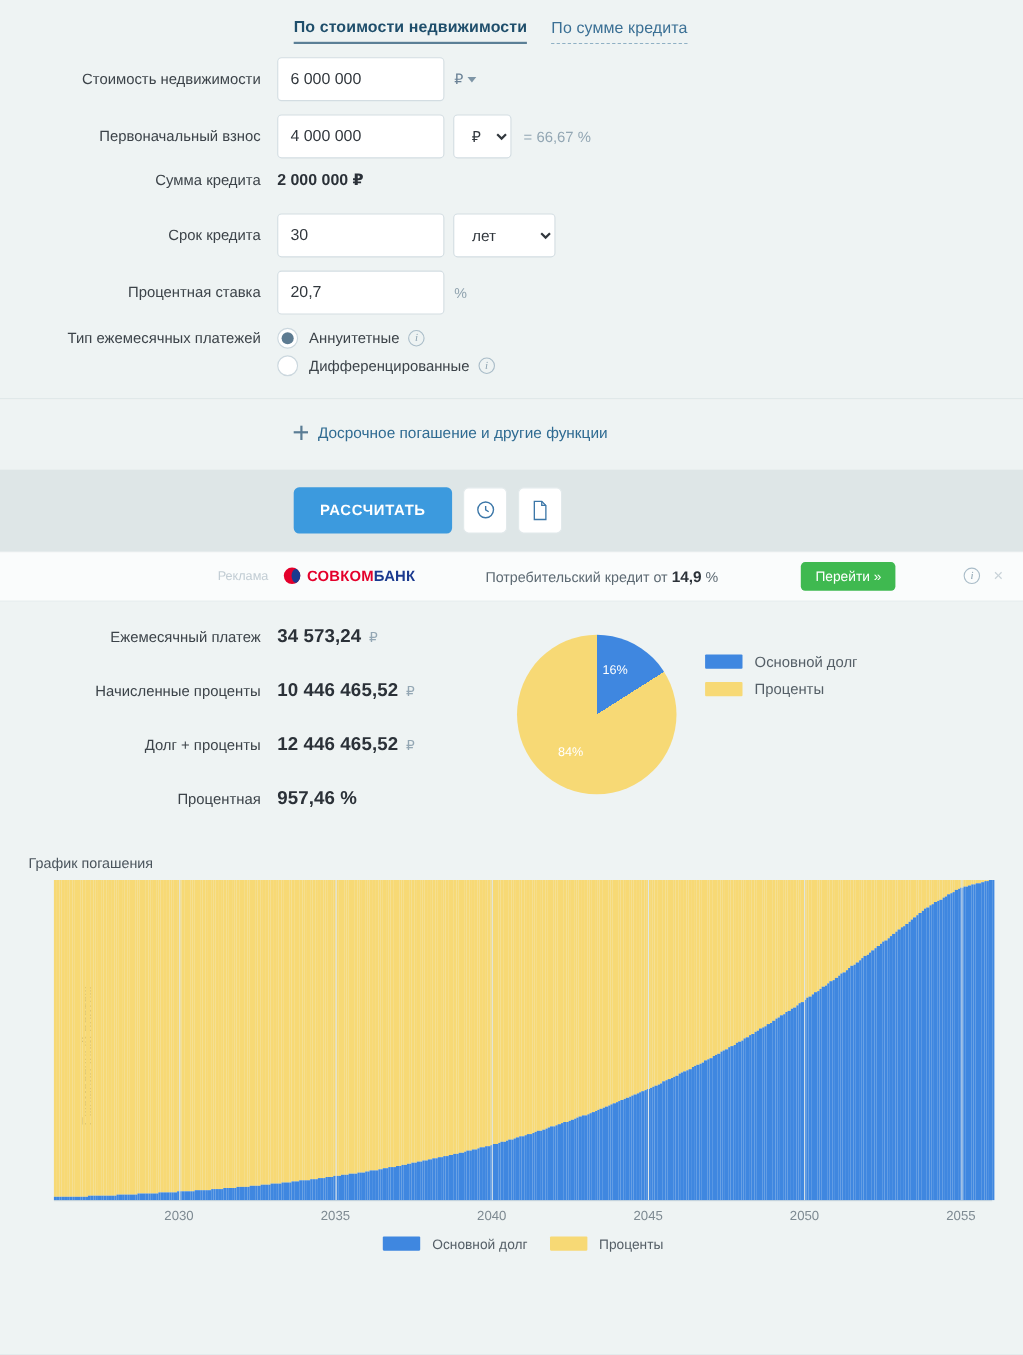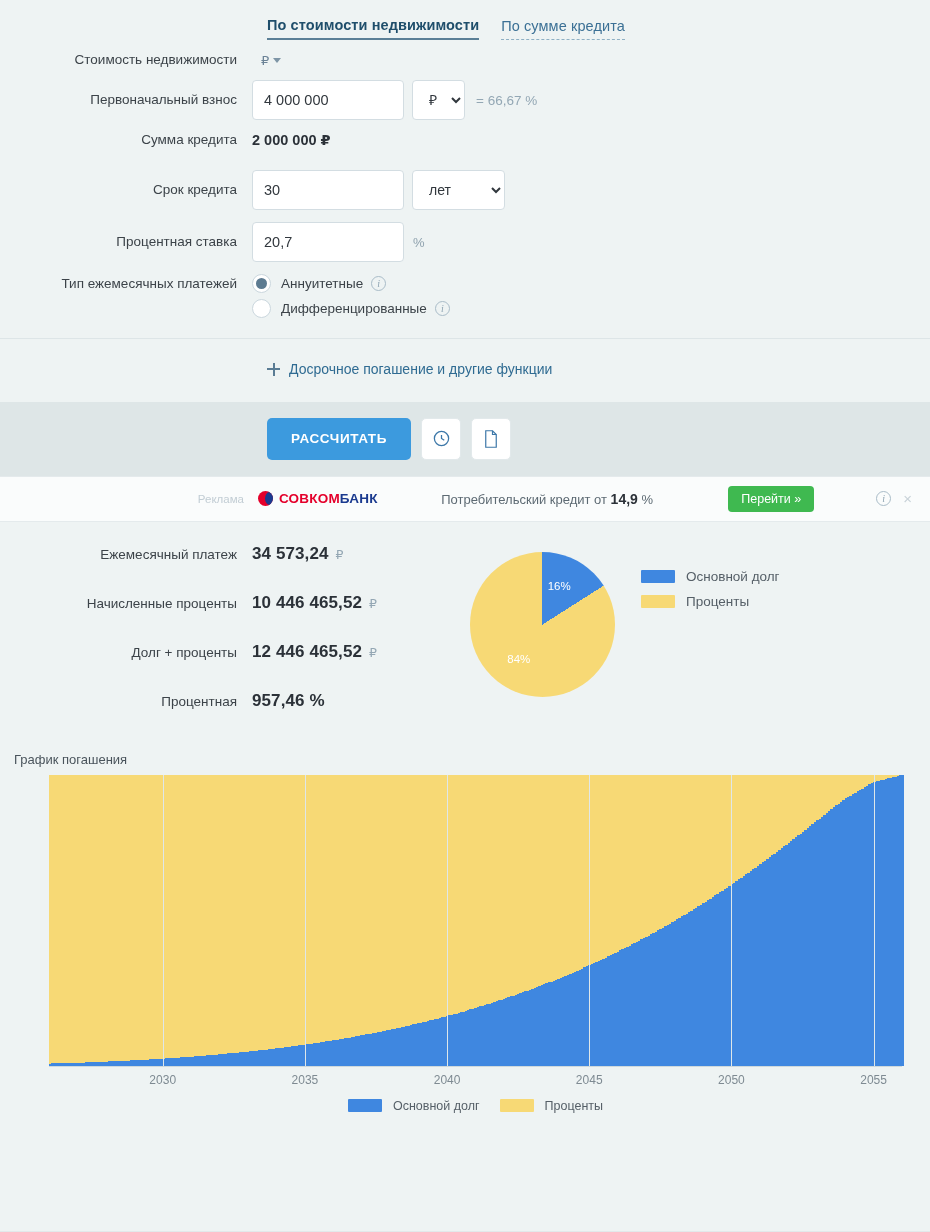--- a/index.html
+++ b/index.html
@@ -150,21 +150,21 @@
   
   .pie-wrap { display: flex; align-items: flex-start; padding-top: 8px; }
   .pie { width: 145px; height: 145px; border-radius: 50%; position: relative; flex: none; }
   .pie-lbl { position: absolute; color: #fff; font-size: 11.5px; }
   .pie-legend { margin-left: 26px; padding-top: 17px; }
   .lg-item { display: flex; align-items: center; margin-bottom: 10px; text-align: center; }
   .lg-sw { width: 34px; height: 13px; border-radius: 1px; margin-right: 11px; flex: none; }
   .lg-tx { font-size: 13.5px; color: #555f67; }
 
   
-  .chart-title { font-size: 13px; color: #4a545c; padding: 6px 0 8px 14px; }
+  .chart-title { font-size: 13px; color: #4a545c; padding: 6px 0 8px 14px; margin-left: 12px; }
   .chart-area { position: relative; height: 320px; padding-left: 49px; padding-right: 28px; }
   .y-axis-lbl {
     position: absolute; left: 16px; top: 50%;
     transform: translateY(-50%) rotate(-90deg);
     font-size: 12.5px; color: #5c666e; white-space: nowrap;
   }
   .plot { position: relative; height: 292px; width: 100%; display: flex; align-items: flex-end; gap: 0; border-bottom: 1px solid #cfd9dc; }
   .gridline { position: absolute; top: 0; bottom: 0; width: 1px; background: #dfe7e9; }
   .bar { flex: 1 1 auto; display: flex; flex-direction: column; justify-content: flex-end; height: 100%; position: relative; }
   .bar .seg-int { background: #f7d975; width: 100%; }
@@ -183,20 +183,21 @@
 
   <div class="tabs-row">
     <div class="tab active">По стоимости недвижимости</div>
     <div class="tab inactive">По сумме кредита</div>
   </div>
 
   <div class="form-sec">
 
     <div class="row">
       <div class="lbl">Стоимость недвижимости</div>
+      <input class="txt-input" type="text" value="6 000 000" style="">
       <span class="suffix rub">
         <span>₽</span>
         <span class="caret-sm"></span>
       </span>
     </div>
 
     <div class="row">
       <div class="lbl">Первоначальный взнос</div>
       <input class="txt-input" type="text" value="4 000 000" style="">
       <select class="sel cur">

